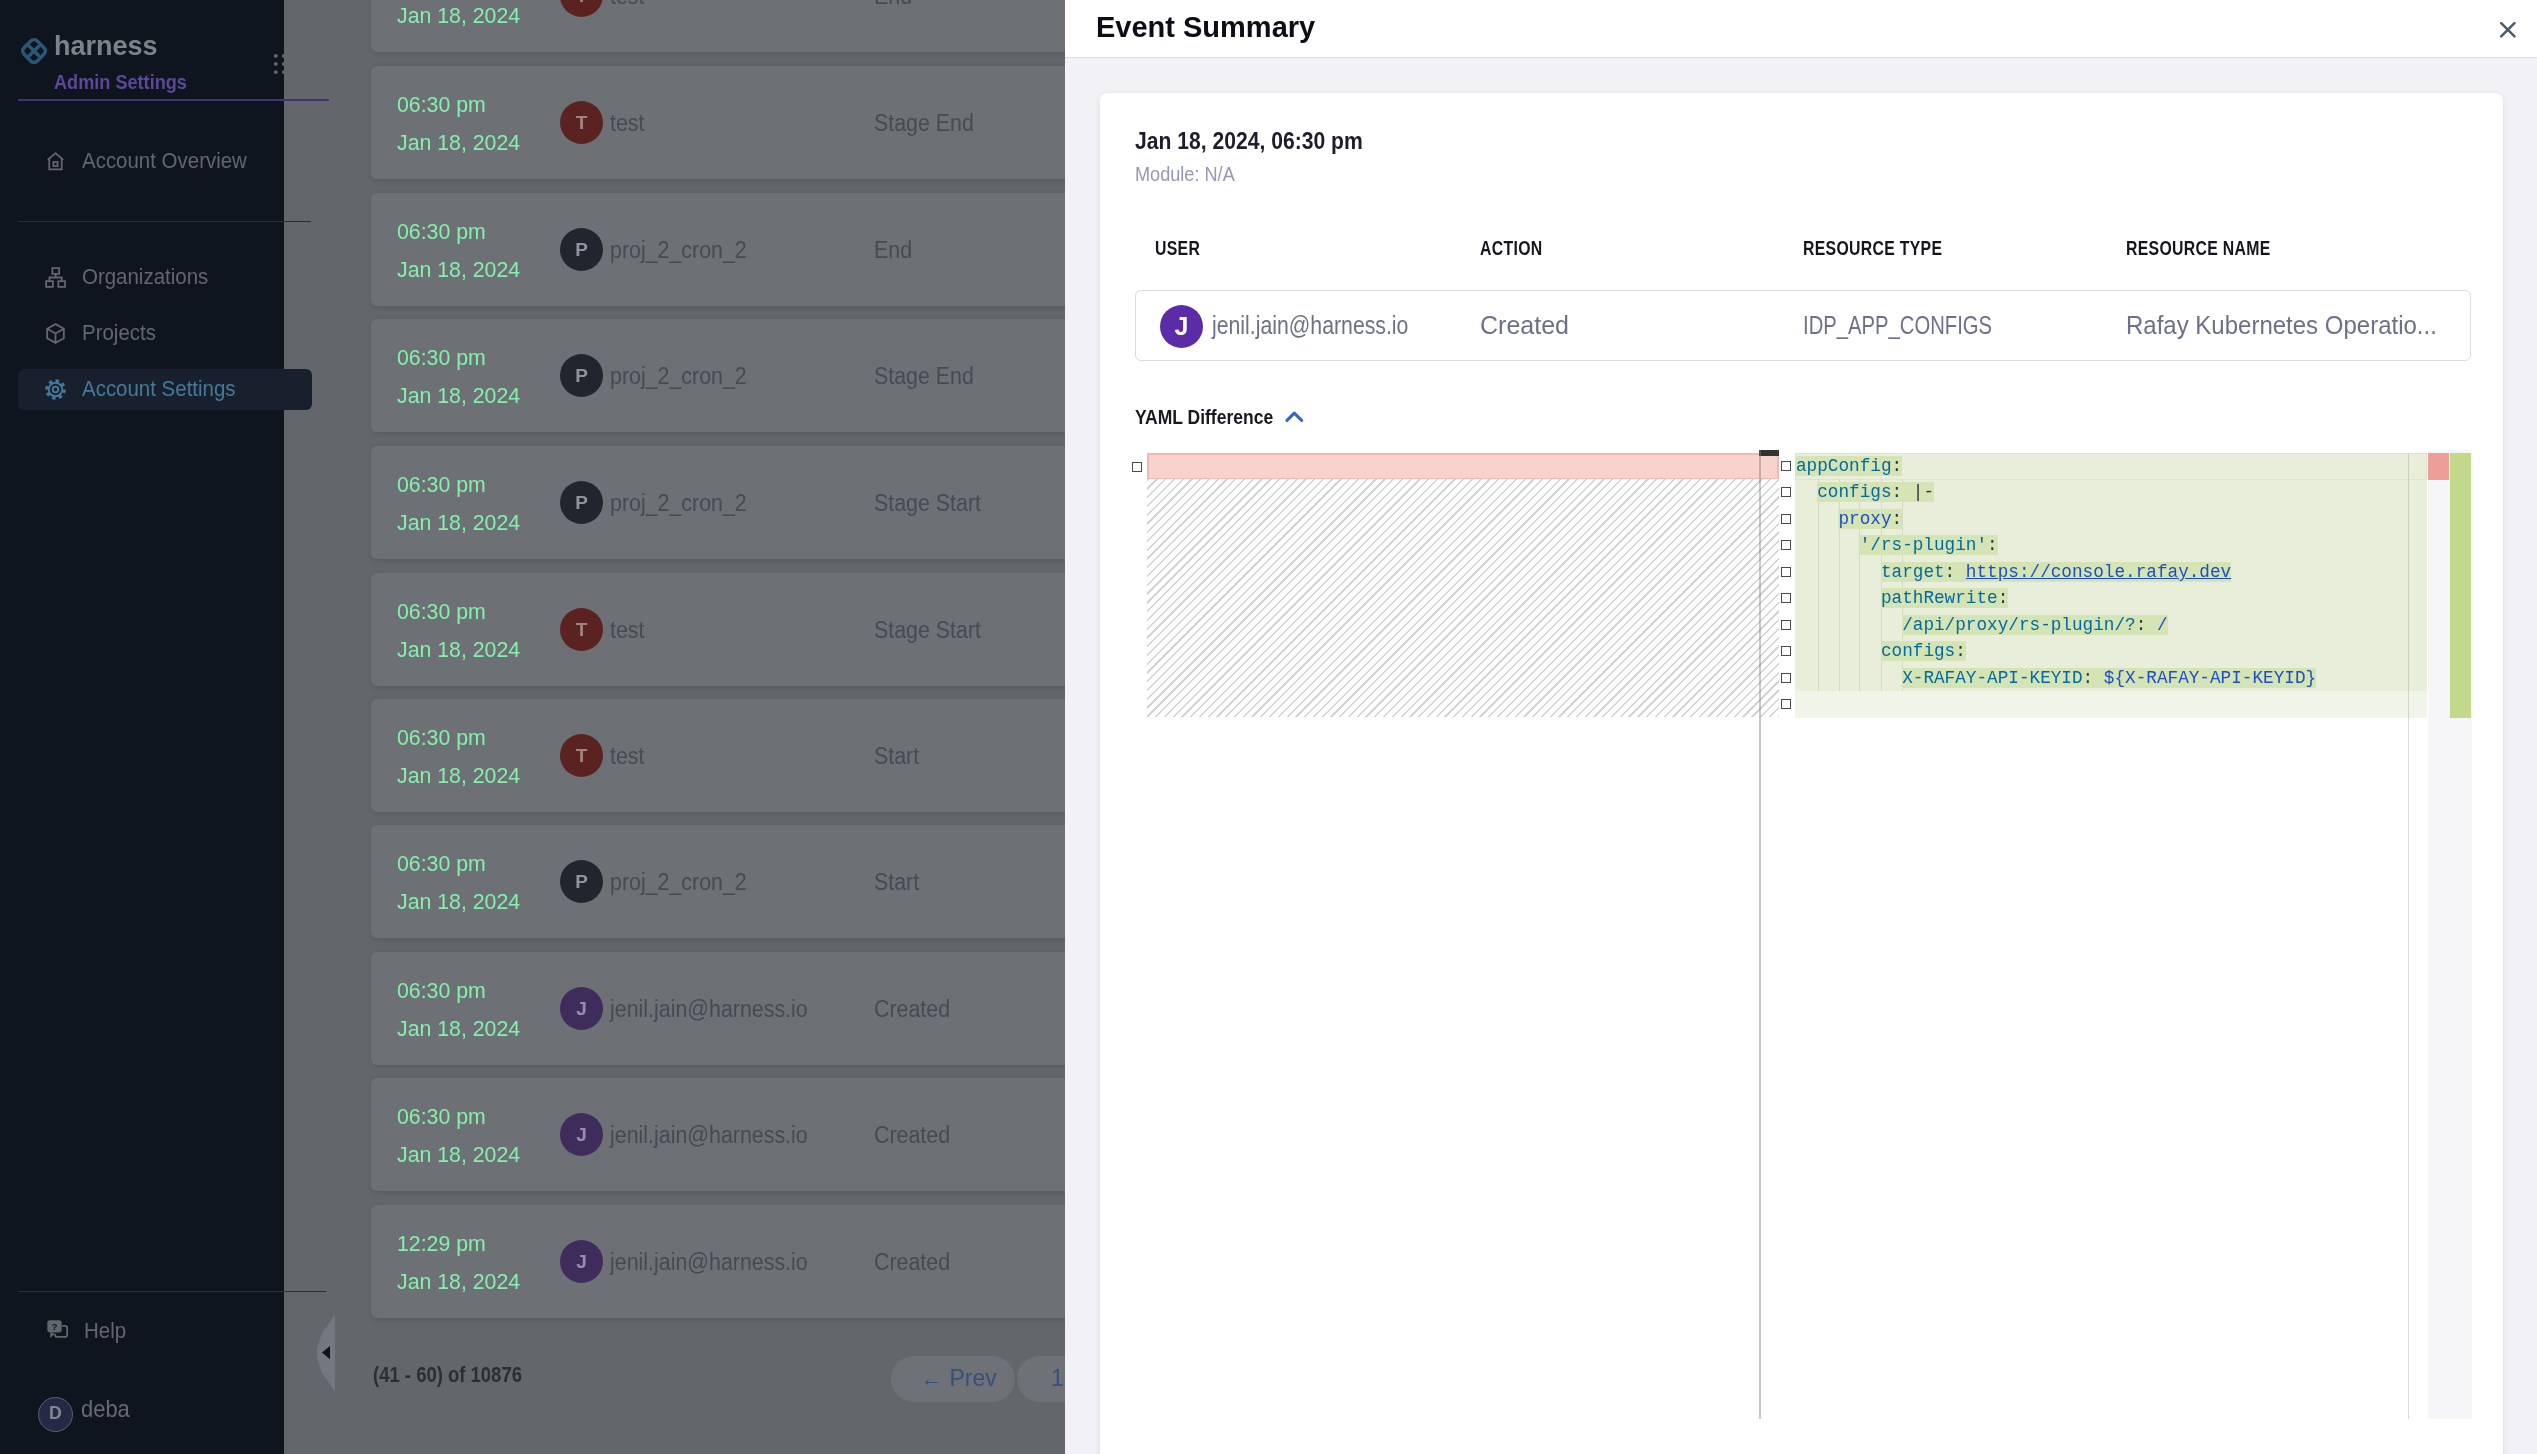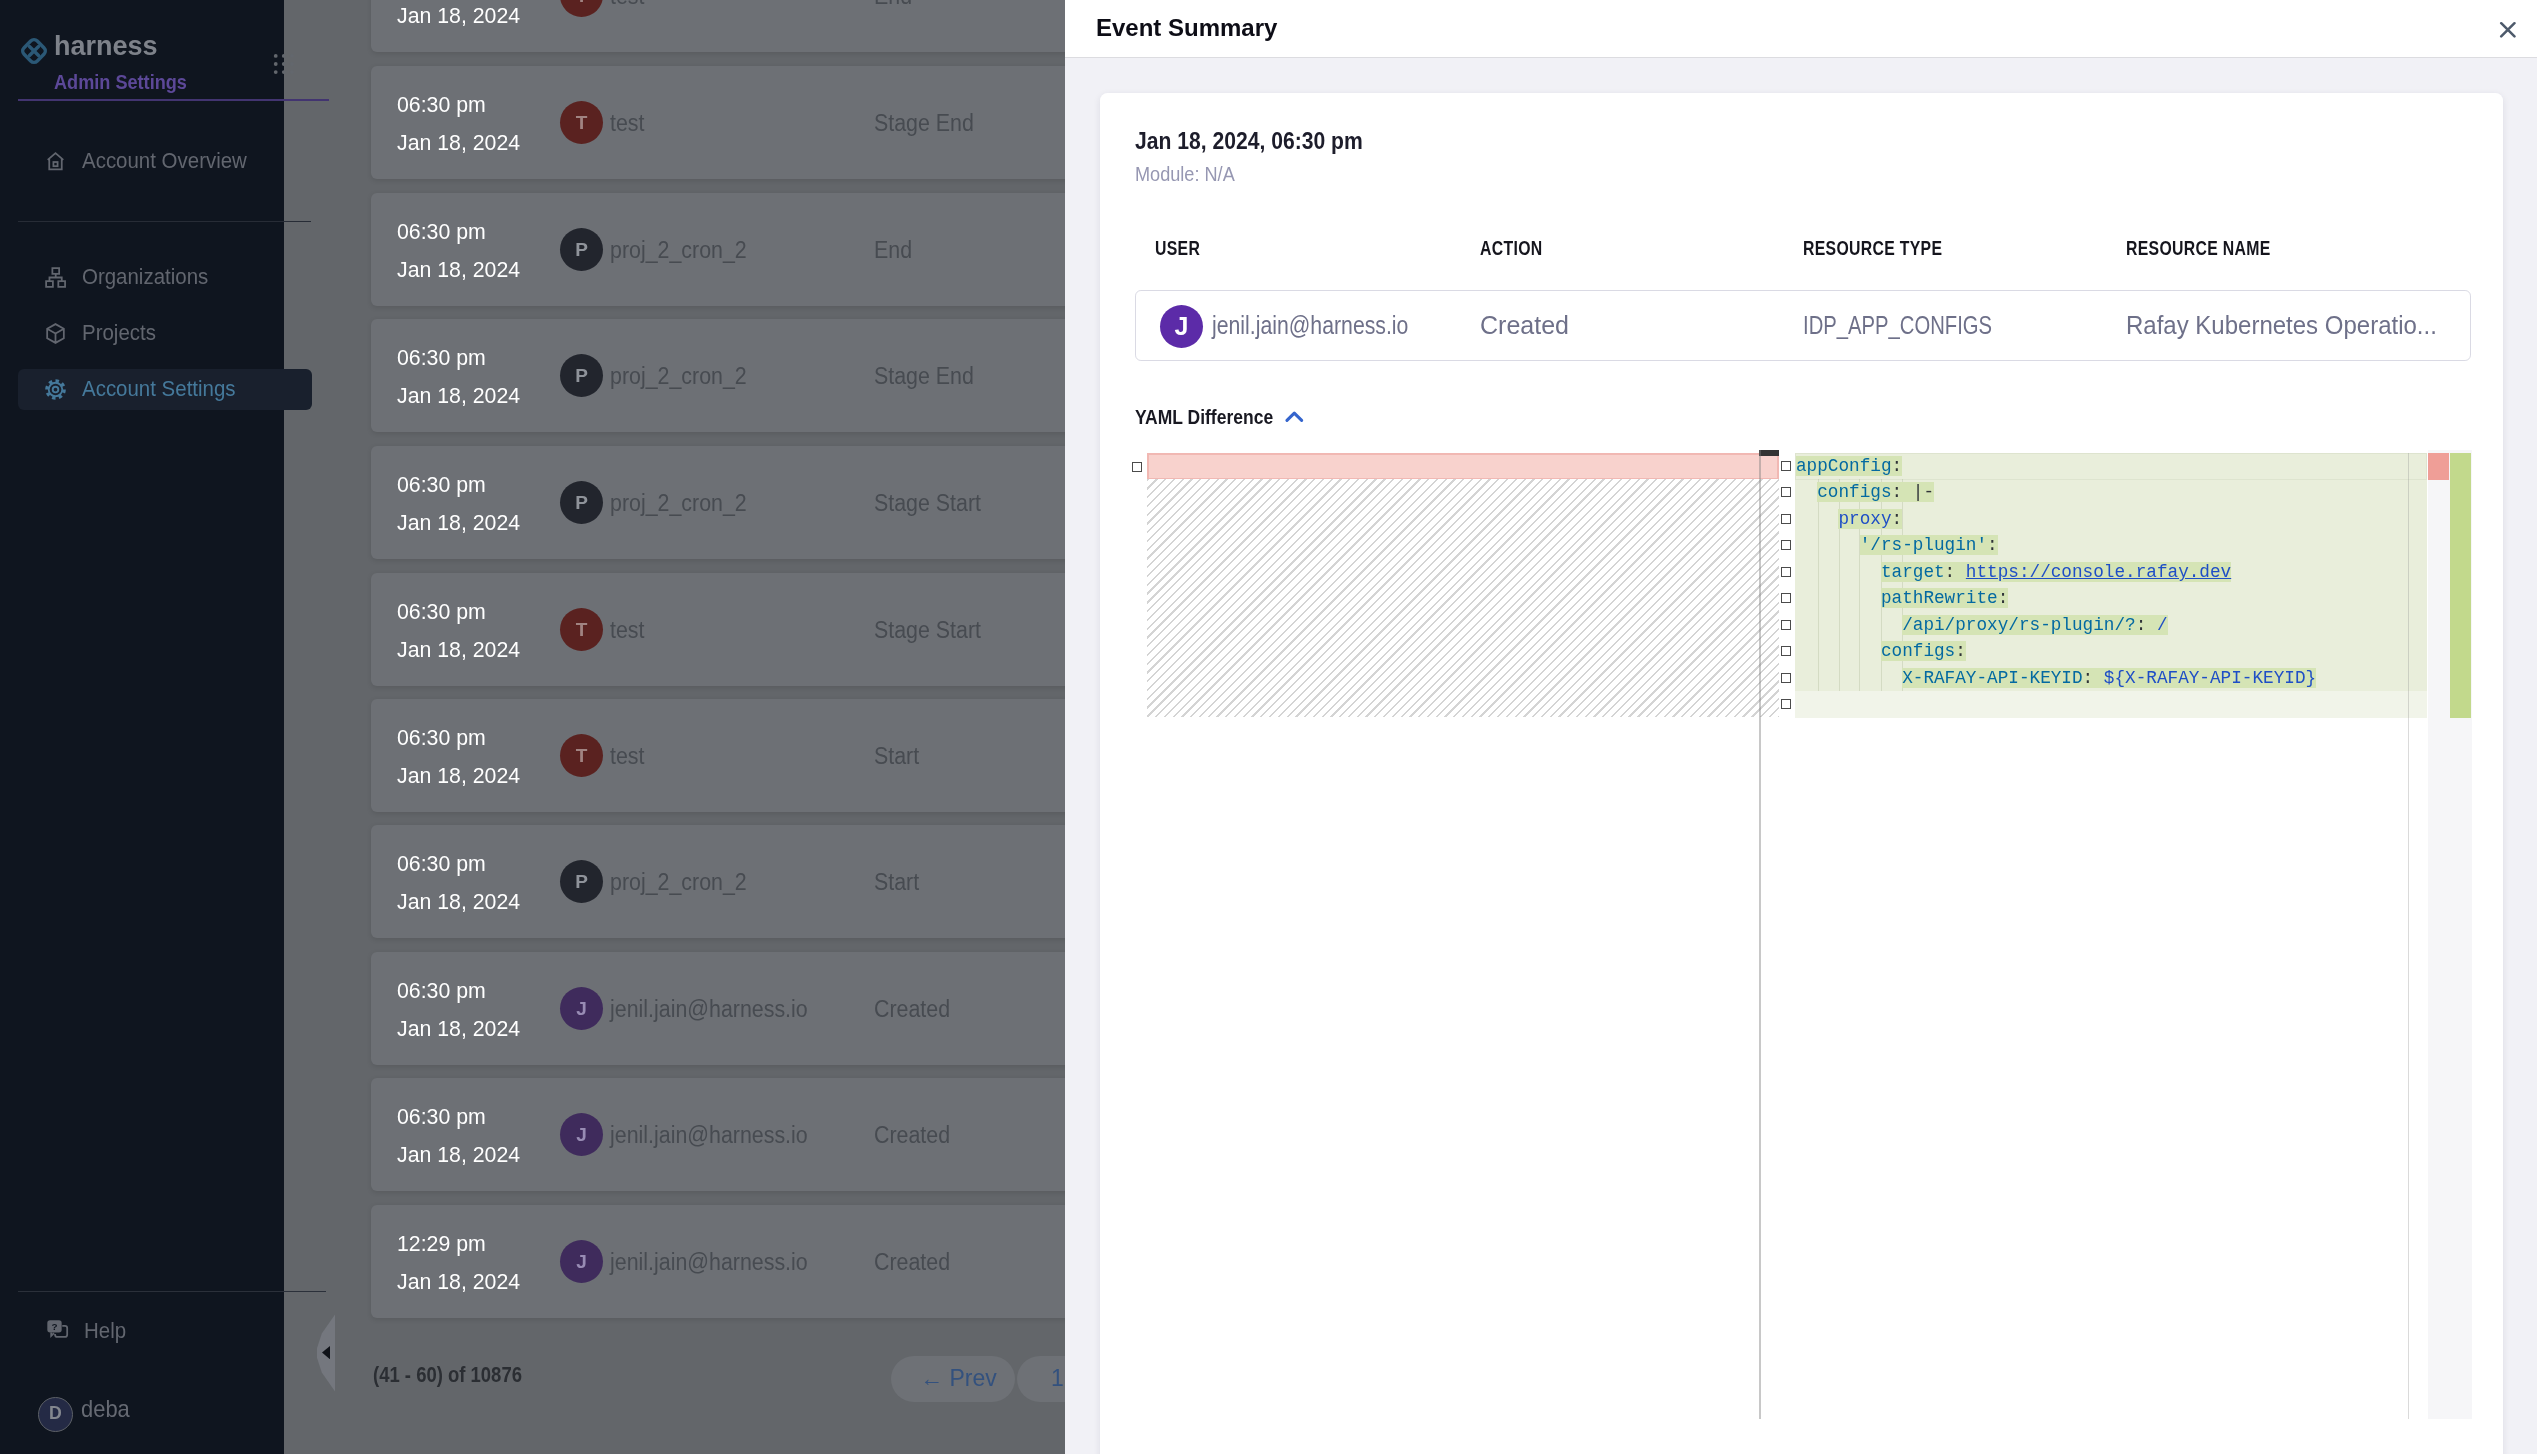--- a/index.html
+++ b/index.html
@@ -1,21 +1,21 @@
 <!DOCTYPE html>
 <html style="font-size:11.8px"><head>
 <meta charset="utf-8">
 <style>
 *{margin:0;padding:0;box-sizing:border-box;border:0 solid}
 html,body{width:2538px;height:1454px;overflow:hidden}
 body{font-family:"Liberation Sans",sans-serif;background:#63666a}
 #stage{position:relative;width:2538px;height:1454px;overflow:hidden}
 #main{position:absolute;left:336px;top:0;width:2202px;height:1454px;background:#63666a}
 .card{position:absolute;left:35px;width:1855px;height:113px;background:#6d7075;border-radius:5.9px;box-shadow:0 1.5px 5.2px rgba(0,0,0,0.10)}
-.tm{position:absolute;left:26px;font-size:21.3px;color:#ffffff;line-height:26.5px;white-space:nowrap}
+.tm{position:absolute;left:26px;font-size:21.3px;color:#86efac;line-height:26.5px;white-space:nowrap}
 .nm{position:absolute;font-size:23px;color:#474b51;line-height:28px;white-space:nowrap}
 .sx93{transform:scaleX(0.93);transform-origin:0 50%}
 .av{position:absolute;left:189px;top:35px;width:43px;height:43px;border-radius:50%;
     text-align:center;line-height:43px;font-size:19px;font-weight:bold}
 .avT{background:#5a2220;color:#a18482}
 .avP{background:#22252d;color:#8f939a}
 .avJ{background:#3f2b5c;color:#988cb4}
 #side{position:absolute;left:0;top:0;width:284px;height:1454px;background:#0f151f}
 .navtxt{position:absolute;left:82px;font-size:22px;color:#62666f;line-height:28px;white-space:nowrap;
         transform:scaleX(0.93);transform-origin:0 50%}
@@ -183,21 +183,21 @@
      text-align:center;line-height:31px;font-size:17.7px;font-weight:bold;color:#83878f">D</div>
 <div class="navtxt" style="left:81px;top:1395px;color:#666a73;font-size:23.6px">deba</div>
 <div style="position:absolute;left:317px;top:1314px;width:18.4px;height:78px;background:#74777e;
      clip-path:polygon(100% 0,100% 100%,26% 75%,0 56%,0 44%,26% 25%)"></div>
 <div style="position:absolute;left:322px;top:1346px;width:8px;height:13.2px;background:#101319;
      clip-path:polygon(100% 0,100% 100%,0 50%)"></div>
 </div>
 
 <div id="drawer">
 <div id="dhead"></div>
-<div class="dc" style="left:31px;top:11.8px;font-size:24px;font-weight:bold;color:#0d0d16;line-height:31px">Event Summary</div>
+<div class="dc" style="left:31px;top:11.8px;font-size:29px;font-weight:bold;color:#0d0d16;line-height:31px">Event Summary</div>
 <svg style="position:absolute;left:1434px;top:20.6px" width="17.7" height="17.7" viewBox="0 0 24 24">
 <path d="M3 3 L21 21 M21 3 L3 21" stroke="#4d5a6b" stroke-width="3.4" stroke-linecap="round"></path>
 </svg>
 
 <div id="dcard">
 <div class="dc" style="left:35px;top:34px;font-size:24px;font-weight:bold;color:#1d1d2b;line-height:28px;transform:scaleX(0.88)">Jan 18, 2024, 06:30 pm</div>
 <div class="dc" style="left:35px;top:69px;font-size:20.6px;color:#9697b2;line-height:23.6px;transform:scaleX(0.88)">Module: N/A</div>
 
 <div class="dc hdr" style="left:55px;top:144px">USER</div>
 <div class="dc hdr" style="left:380px;top:144px">ACTION</div>

